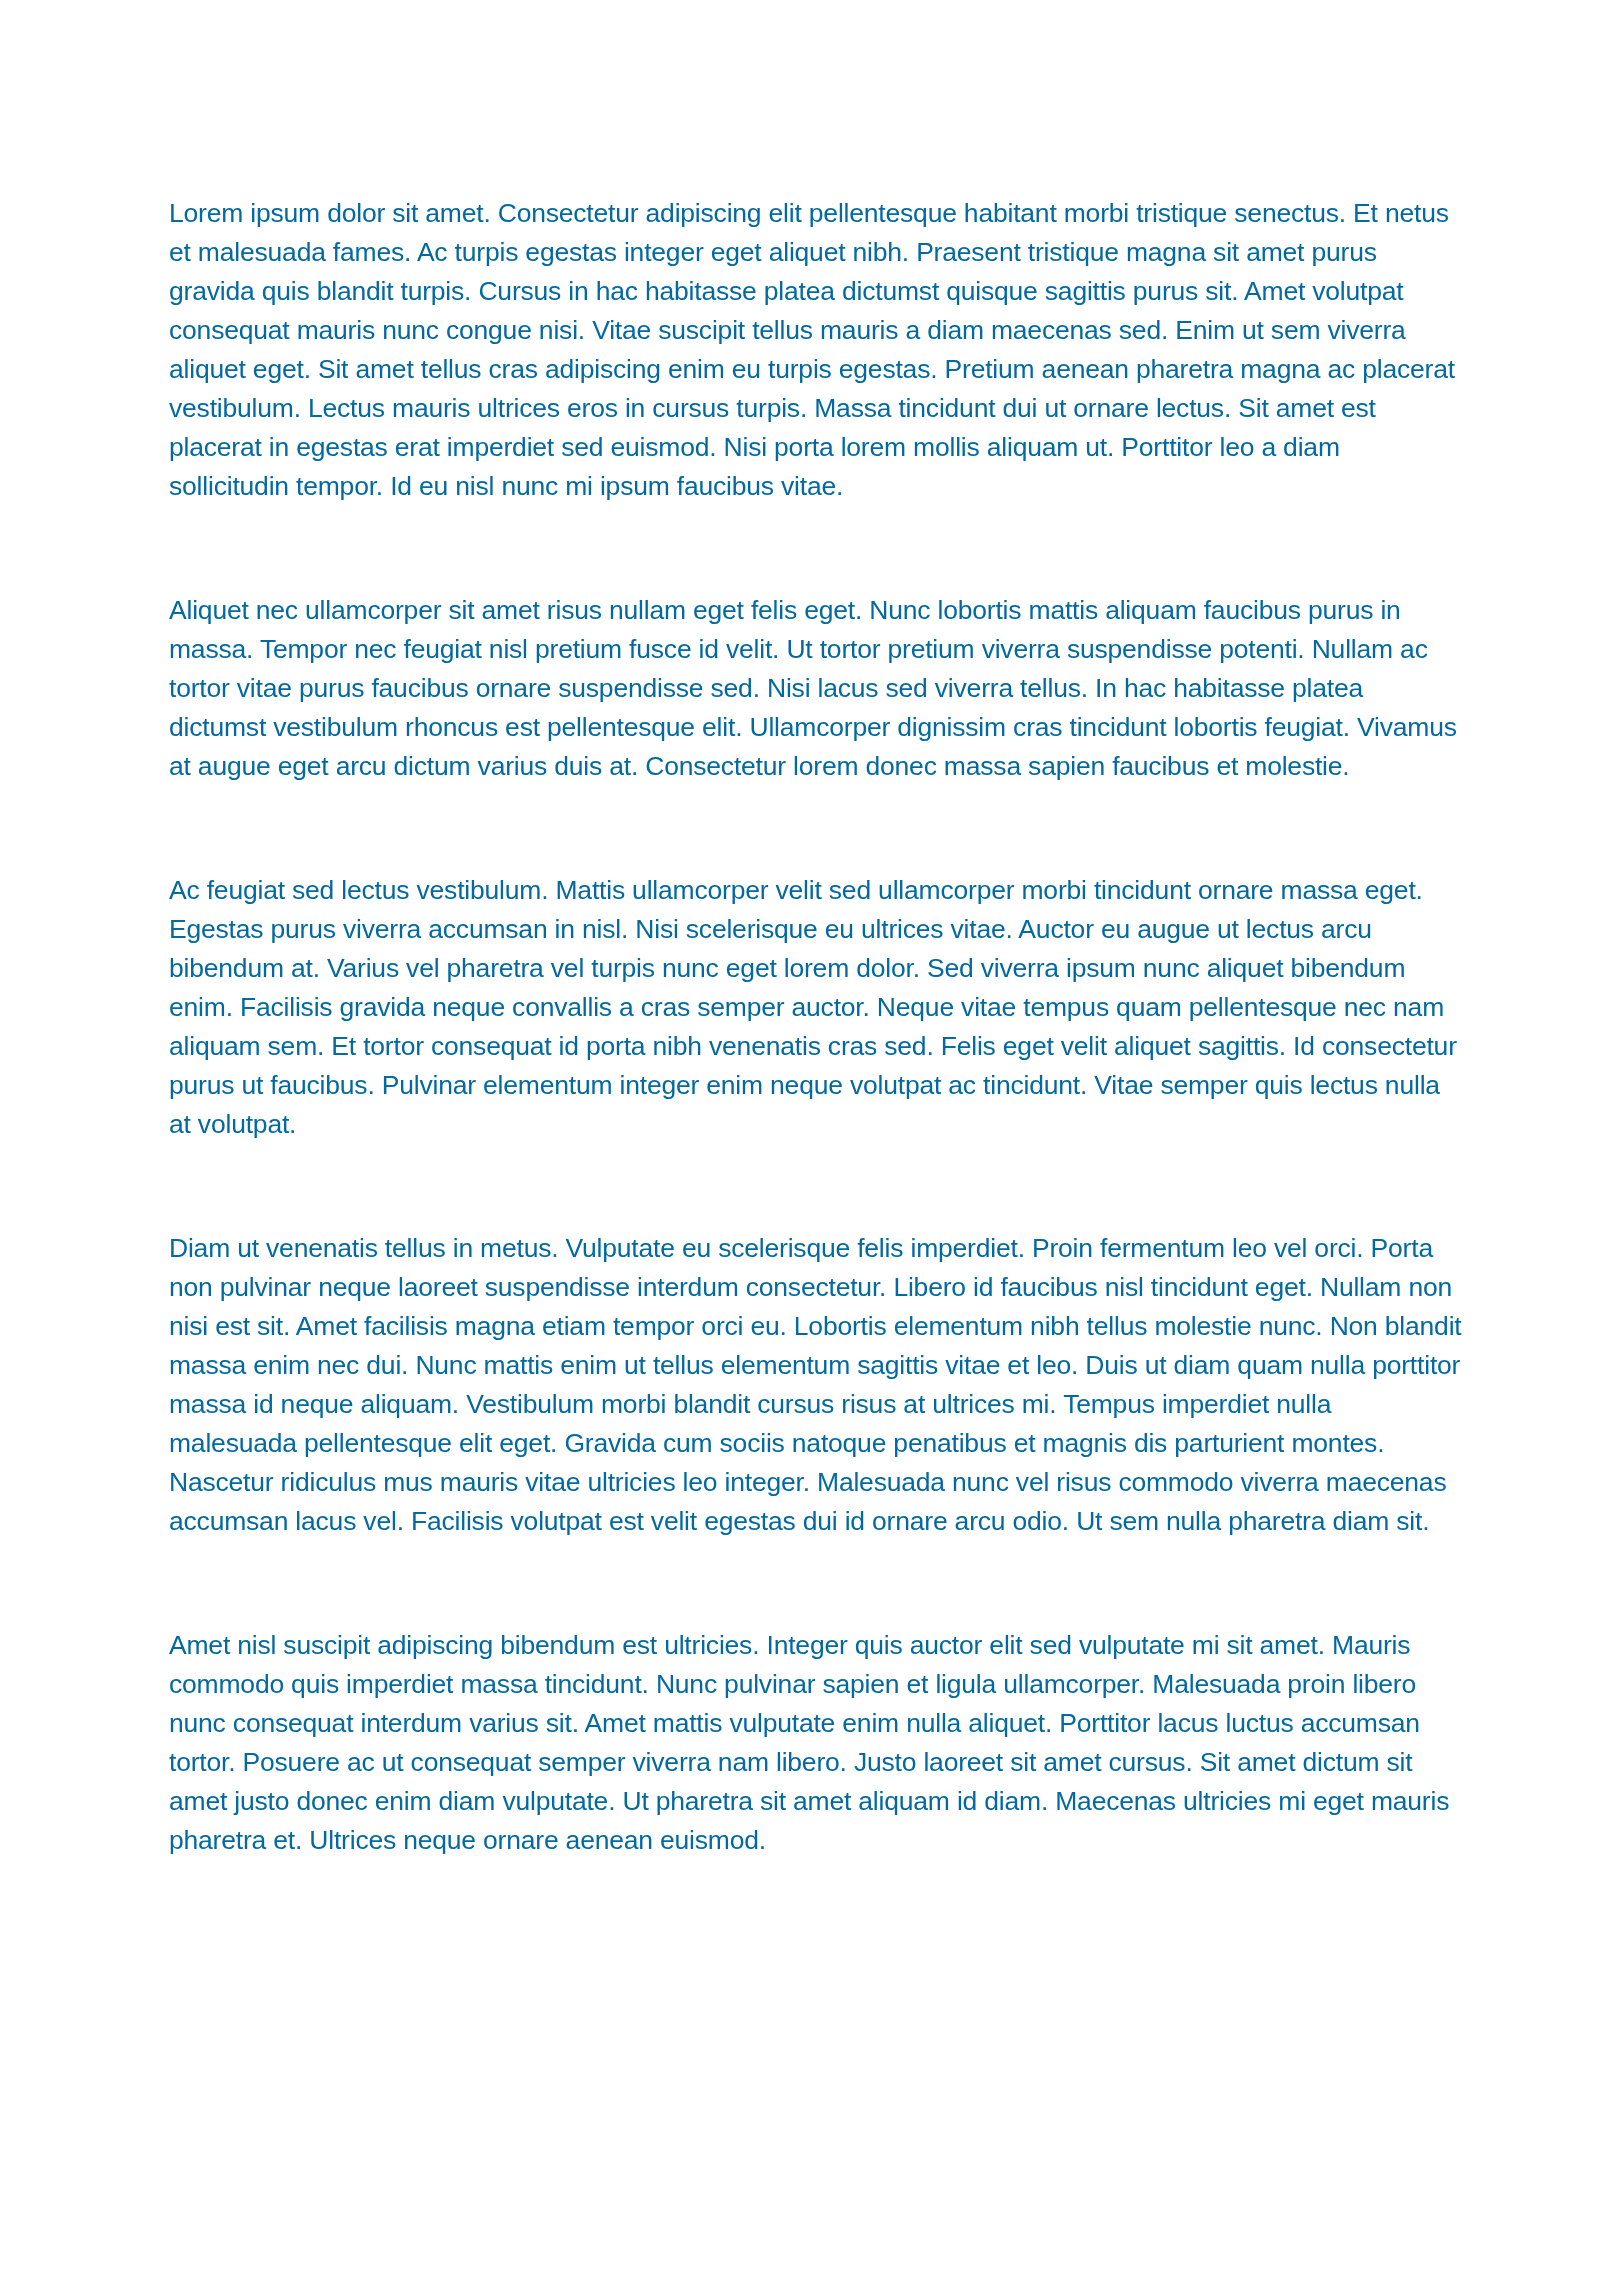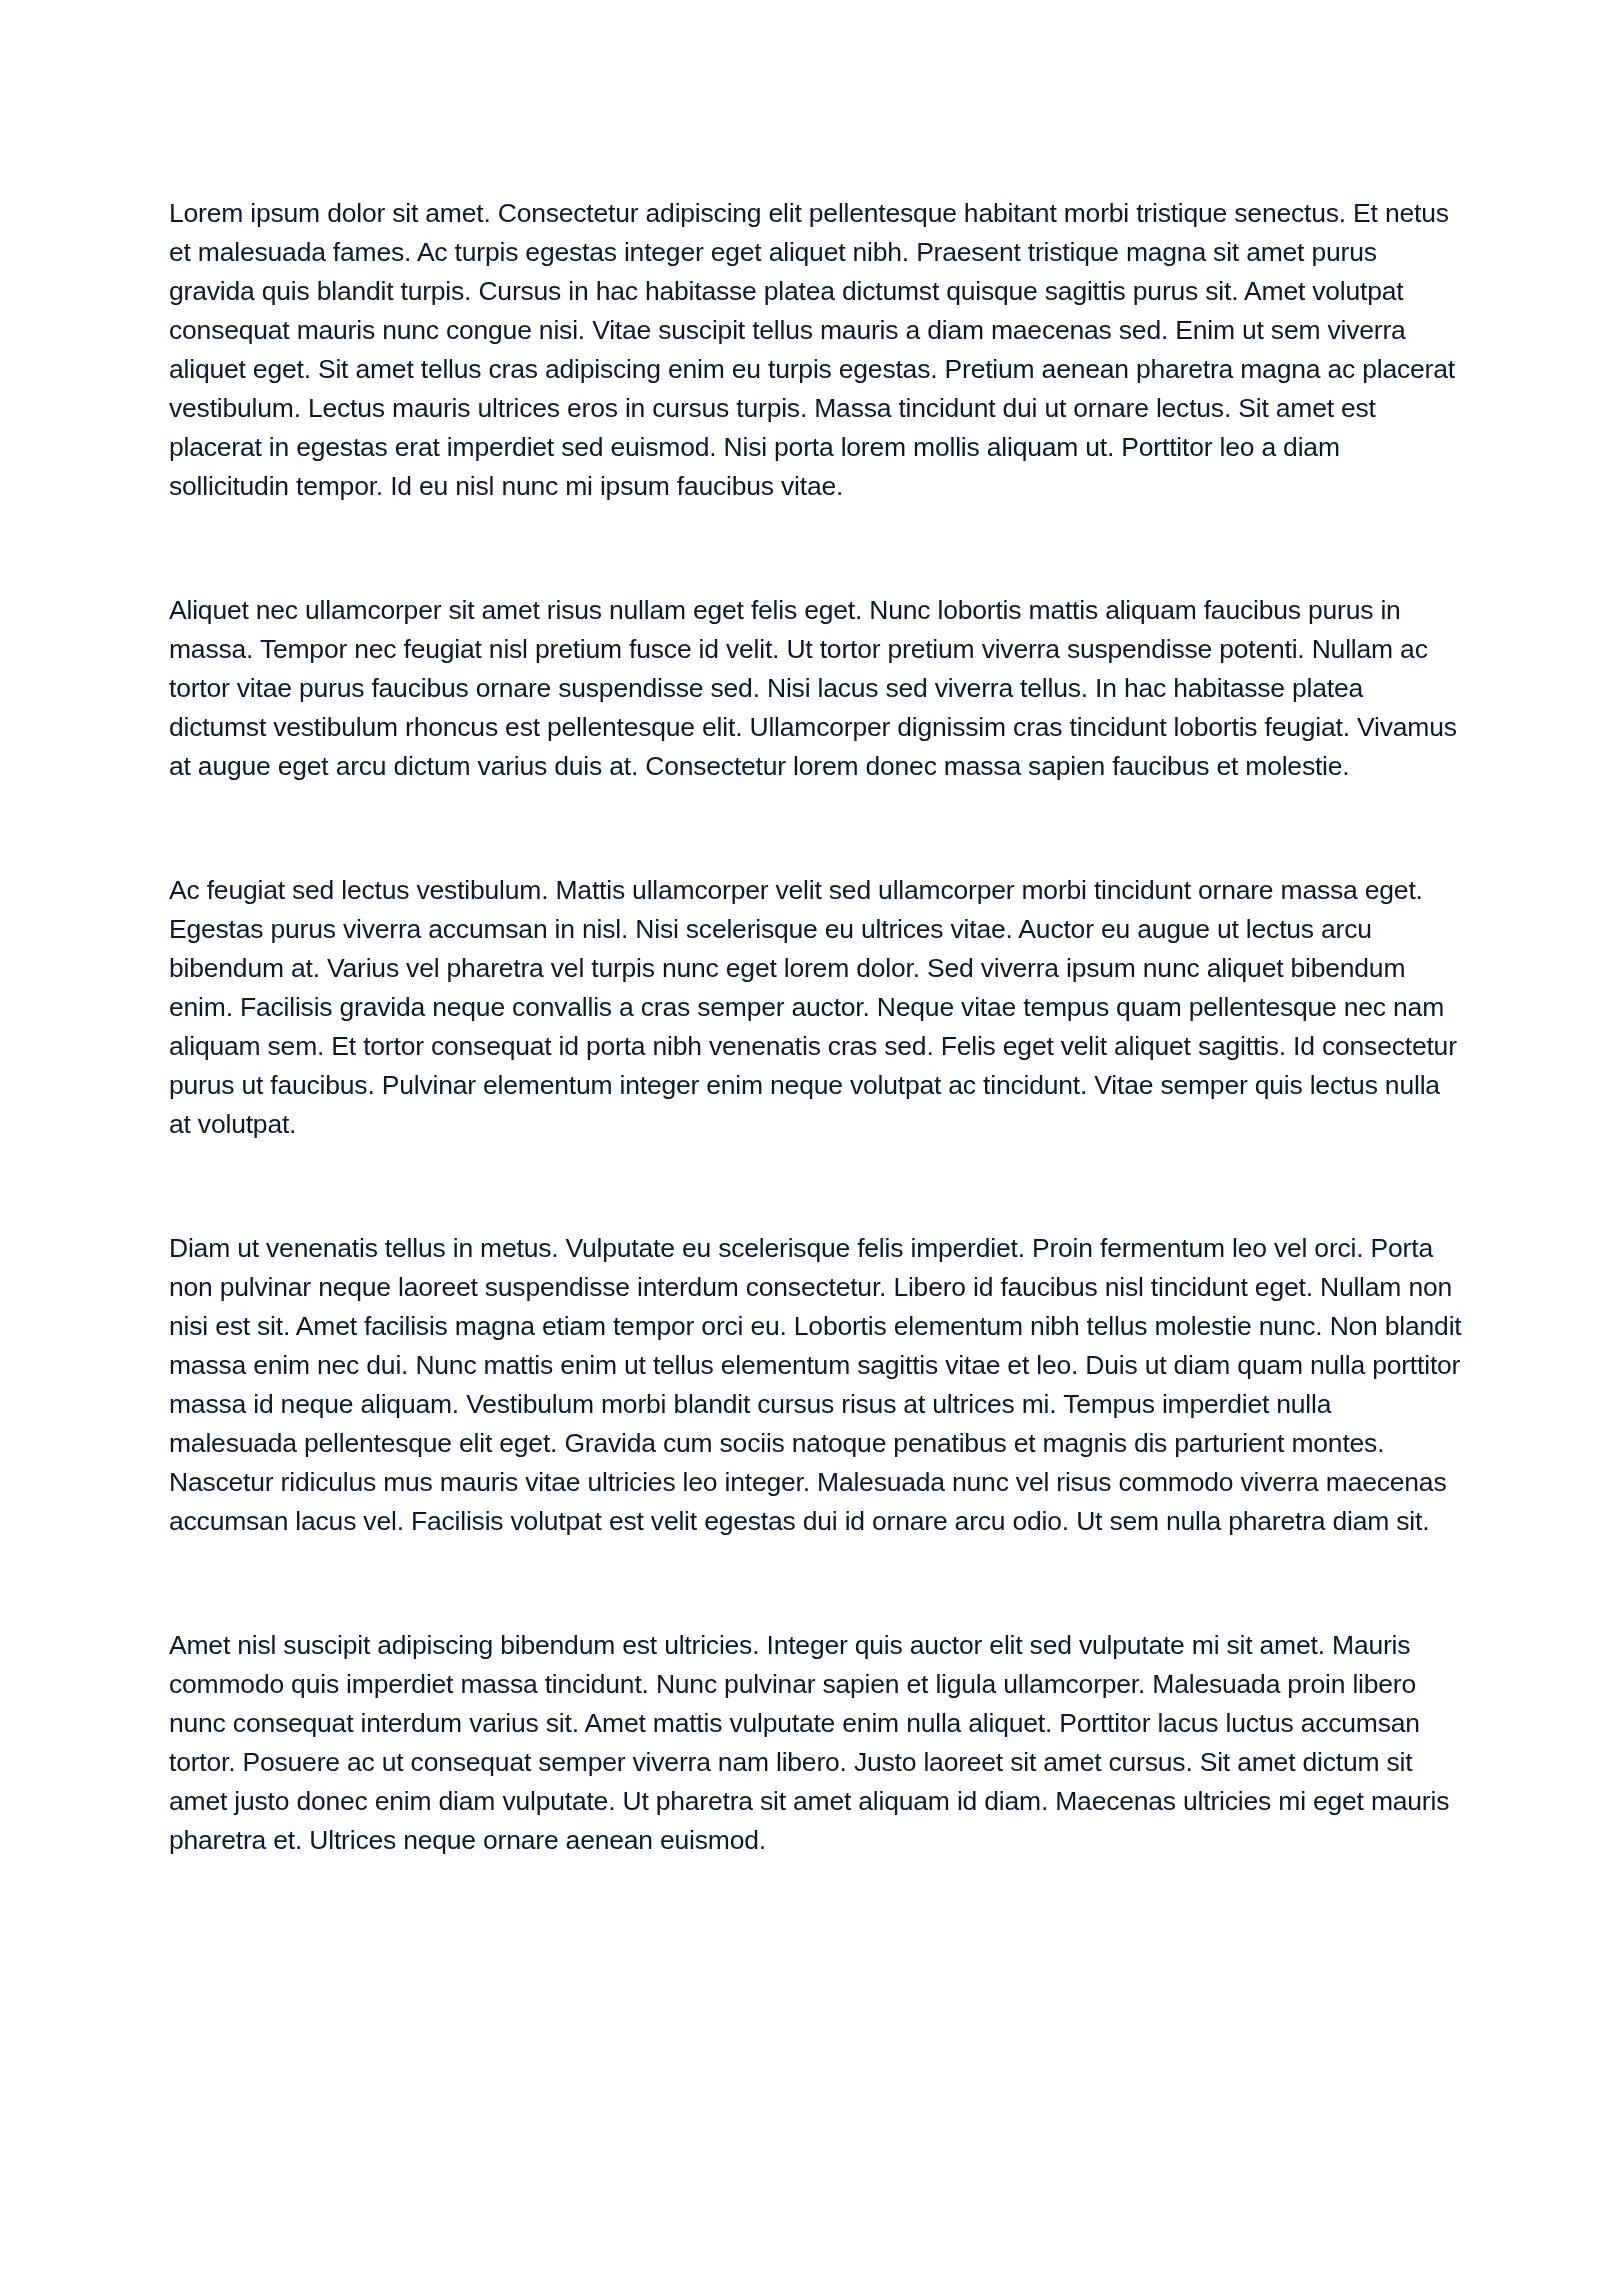--- a/index.html
+++ b/index.html
@@ -18,21 +18,21 @@
     position: absolute;
     left: 169px;
     top: 194px;
     width: 1296px;
   }
   .para {
     font-family: "Liberation Sans", sans-serif;
     font-size: 26.5px;
     line-height: 39px;
     letter-spacing: -0.2px;
-    color: #0f172a;
+    color: #0369a1;
     margin: 0 0 85px 0;
     text-align: left;
   }
   .para:last-child {
     margin-bottom: 16px;
   }
 </style>
 </head>
 <body>
 

